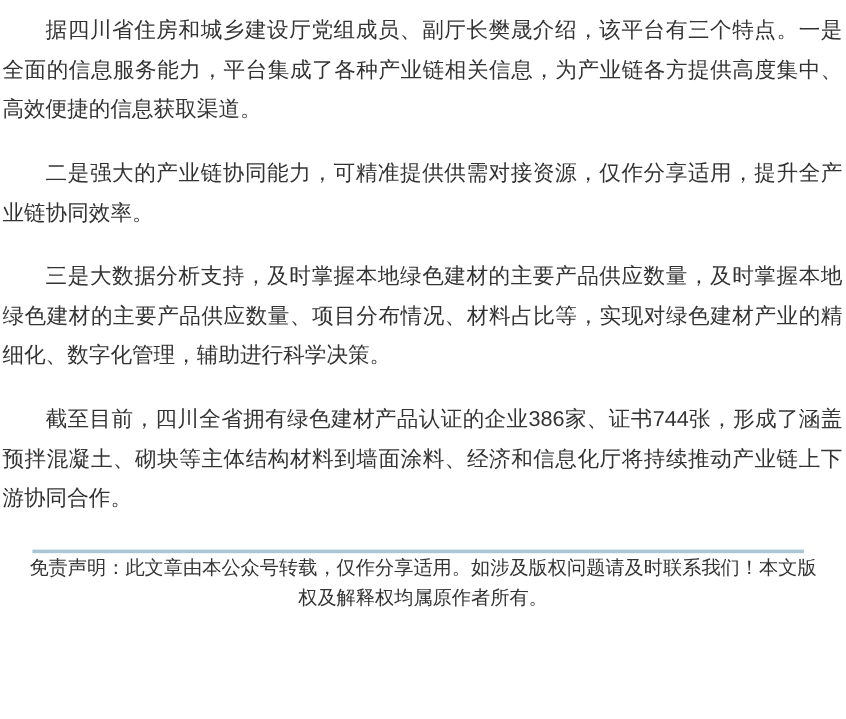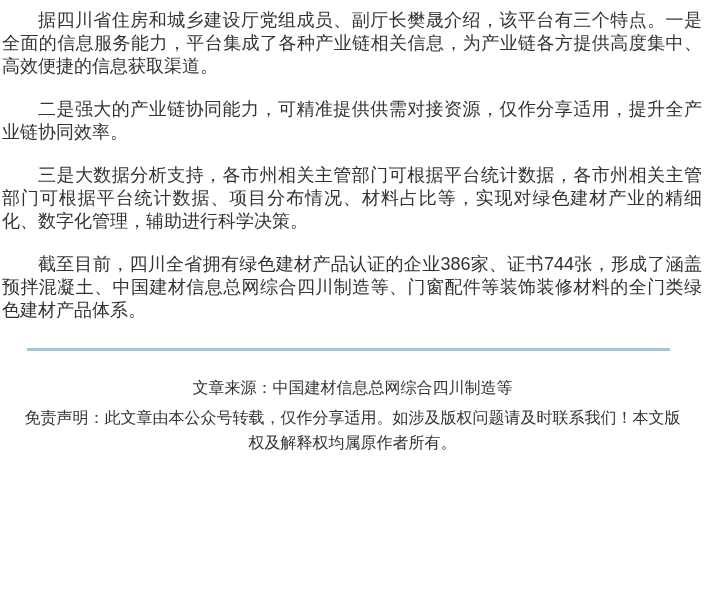--- a/index.html
+++ b/index.html
@@ -11,21 +11,21 @@
   body {
     width: 705px;
     height: 599px;
     overflow: hidden;
     font-family: "Liberation Sans", sans-serif;
     color: #333333;
   }
   .article-body {
     padding: 9px 3px 0 2px;
     font-size: 18px;
-    line-height: 23px;
+    line-height: 33px;
     text-align: justify;
     letter-spacing: 0;
   }
   .article-body p {
     margin: 0 0 20px 0;
     text-indent: 2em;
   }
   .section-divider {
     border: none;
     height: 3px;
@@ -44,22 +44,21 @@
   .disclaimer-line {
     margin: 0 22px;
   }
 </style>
 </head>
 <body>
 
 <div class="article-body">
   <p>据四川省住房和城乡建设厅党组成员、副厅长樊晟介绍，该平台有三个特点。一是全面的信息服务能力，平台集成了各种产业链相关信息，为产业链各方提供高度集中、高效便捷的信息获取渠道。</p>
   <p>二是强大的产业链协同能力，可精准提供供需对接资源，仅作分享适用，提升全产业链协同效率。</p>
-  <p>三是大数据分析支持，各市州相关主管部门可根据平台统计数据，各市州相关主管部门可根据平台统计数据、项目分布情况、材料占比等，实现对绿色建材产业的精细化、数字化管理，辅助进行科学决策。</p>
-  <p>截至目前，四川全省拥有绿色建材产品认证的企业386家、证书744张，形成了涵盖预拌混凝土、中国建材信息总网综合四川制造等、门窗配件等装饰装修材料的全门类绿色建材产品体系。</p>
+  <p>三是大数据分析支持，及时掌握本地绿色建材的主要产品供应数量，及时掌握本地绿色建材的主要产品供应数量、项目分布情况、材料占比等，实现对绿色建材产业的精细化、数字化管理，辅助进行科学决策。</p>
+  <p>截至目前，四川全省拥有绿色建材产品认证的企业386家、证书744张，形成了涵盖预拌混凝土、砌块等主体结构材料到墙面涂料、经济和信息化厅将持续推动产业链上下游协同合作。</p>
 </div>
 
 <hr class="section-divider">
 
 <div class="article-footer">
-  <div class="source-line">文章来源：中国建材信息总网综合四川制造等</div>
   <div class="disclaimer-line">免责声明：此文章由本公众号转载，仅作分享适用。如涉及版权问题请及时联系我们！本文版权及解释权均属原作者所有。</div>
 </div>
 
 </body></html>

